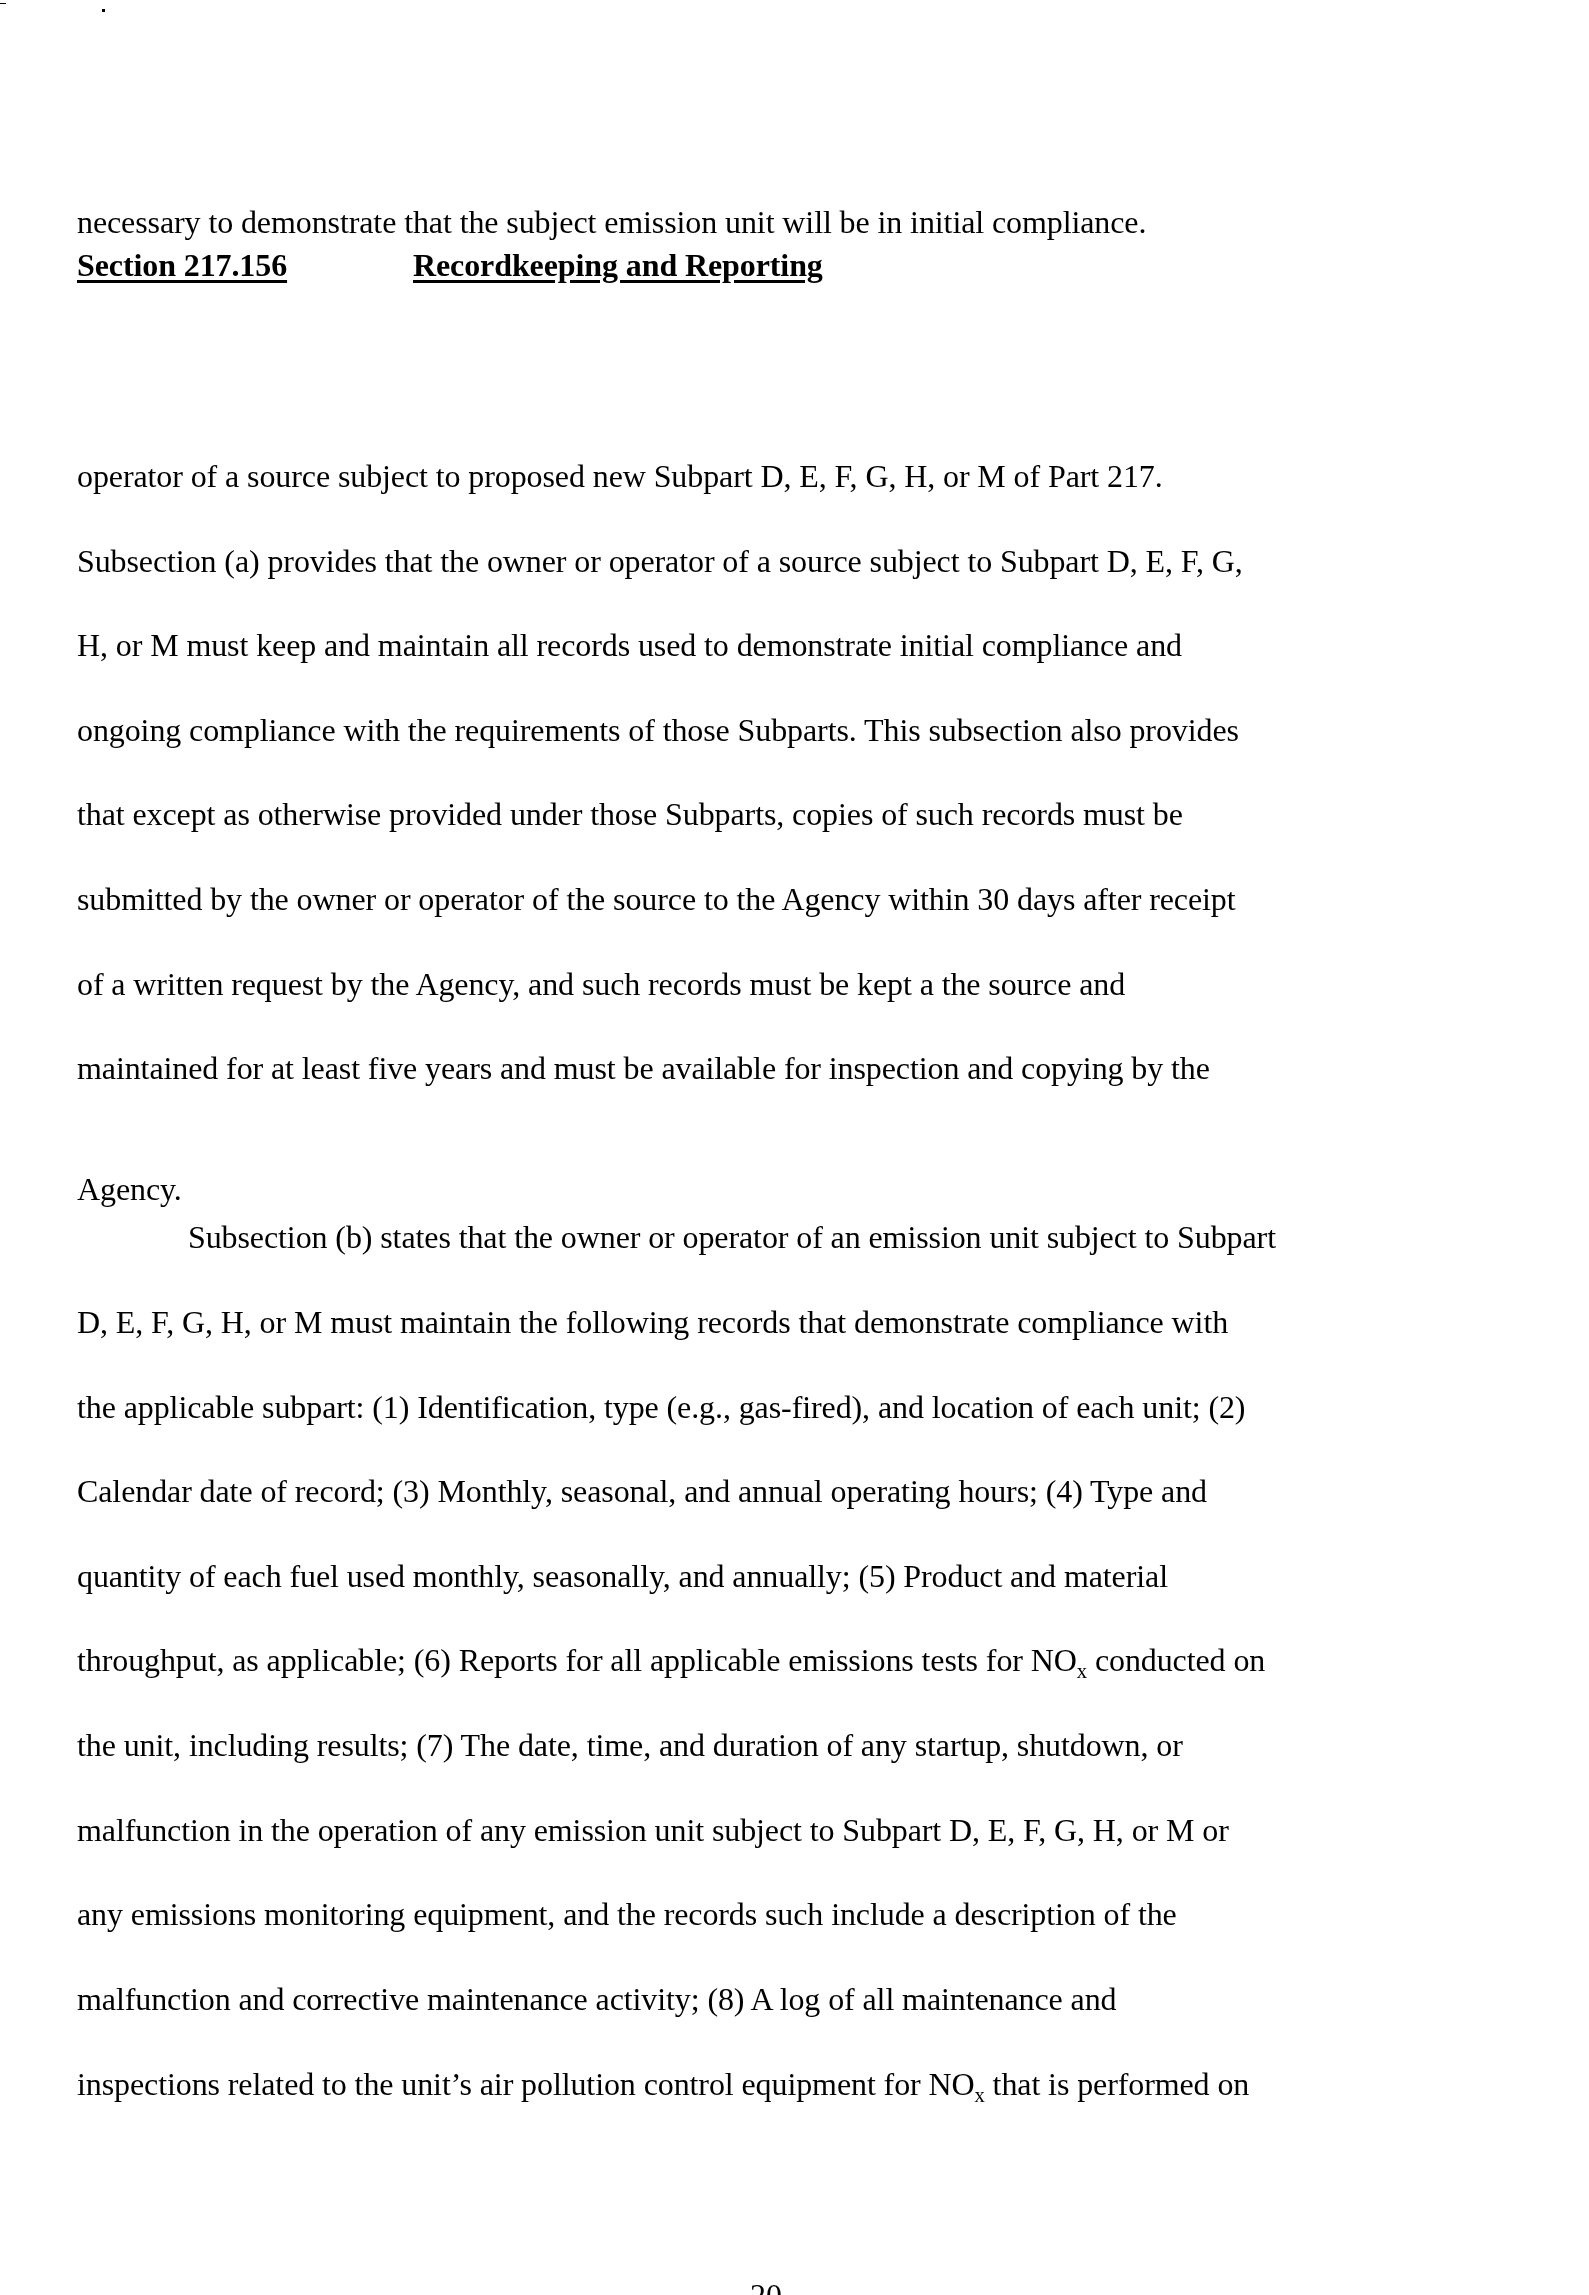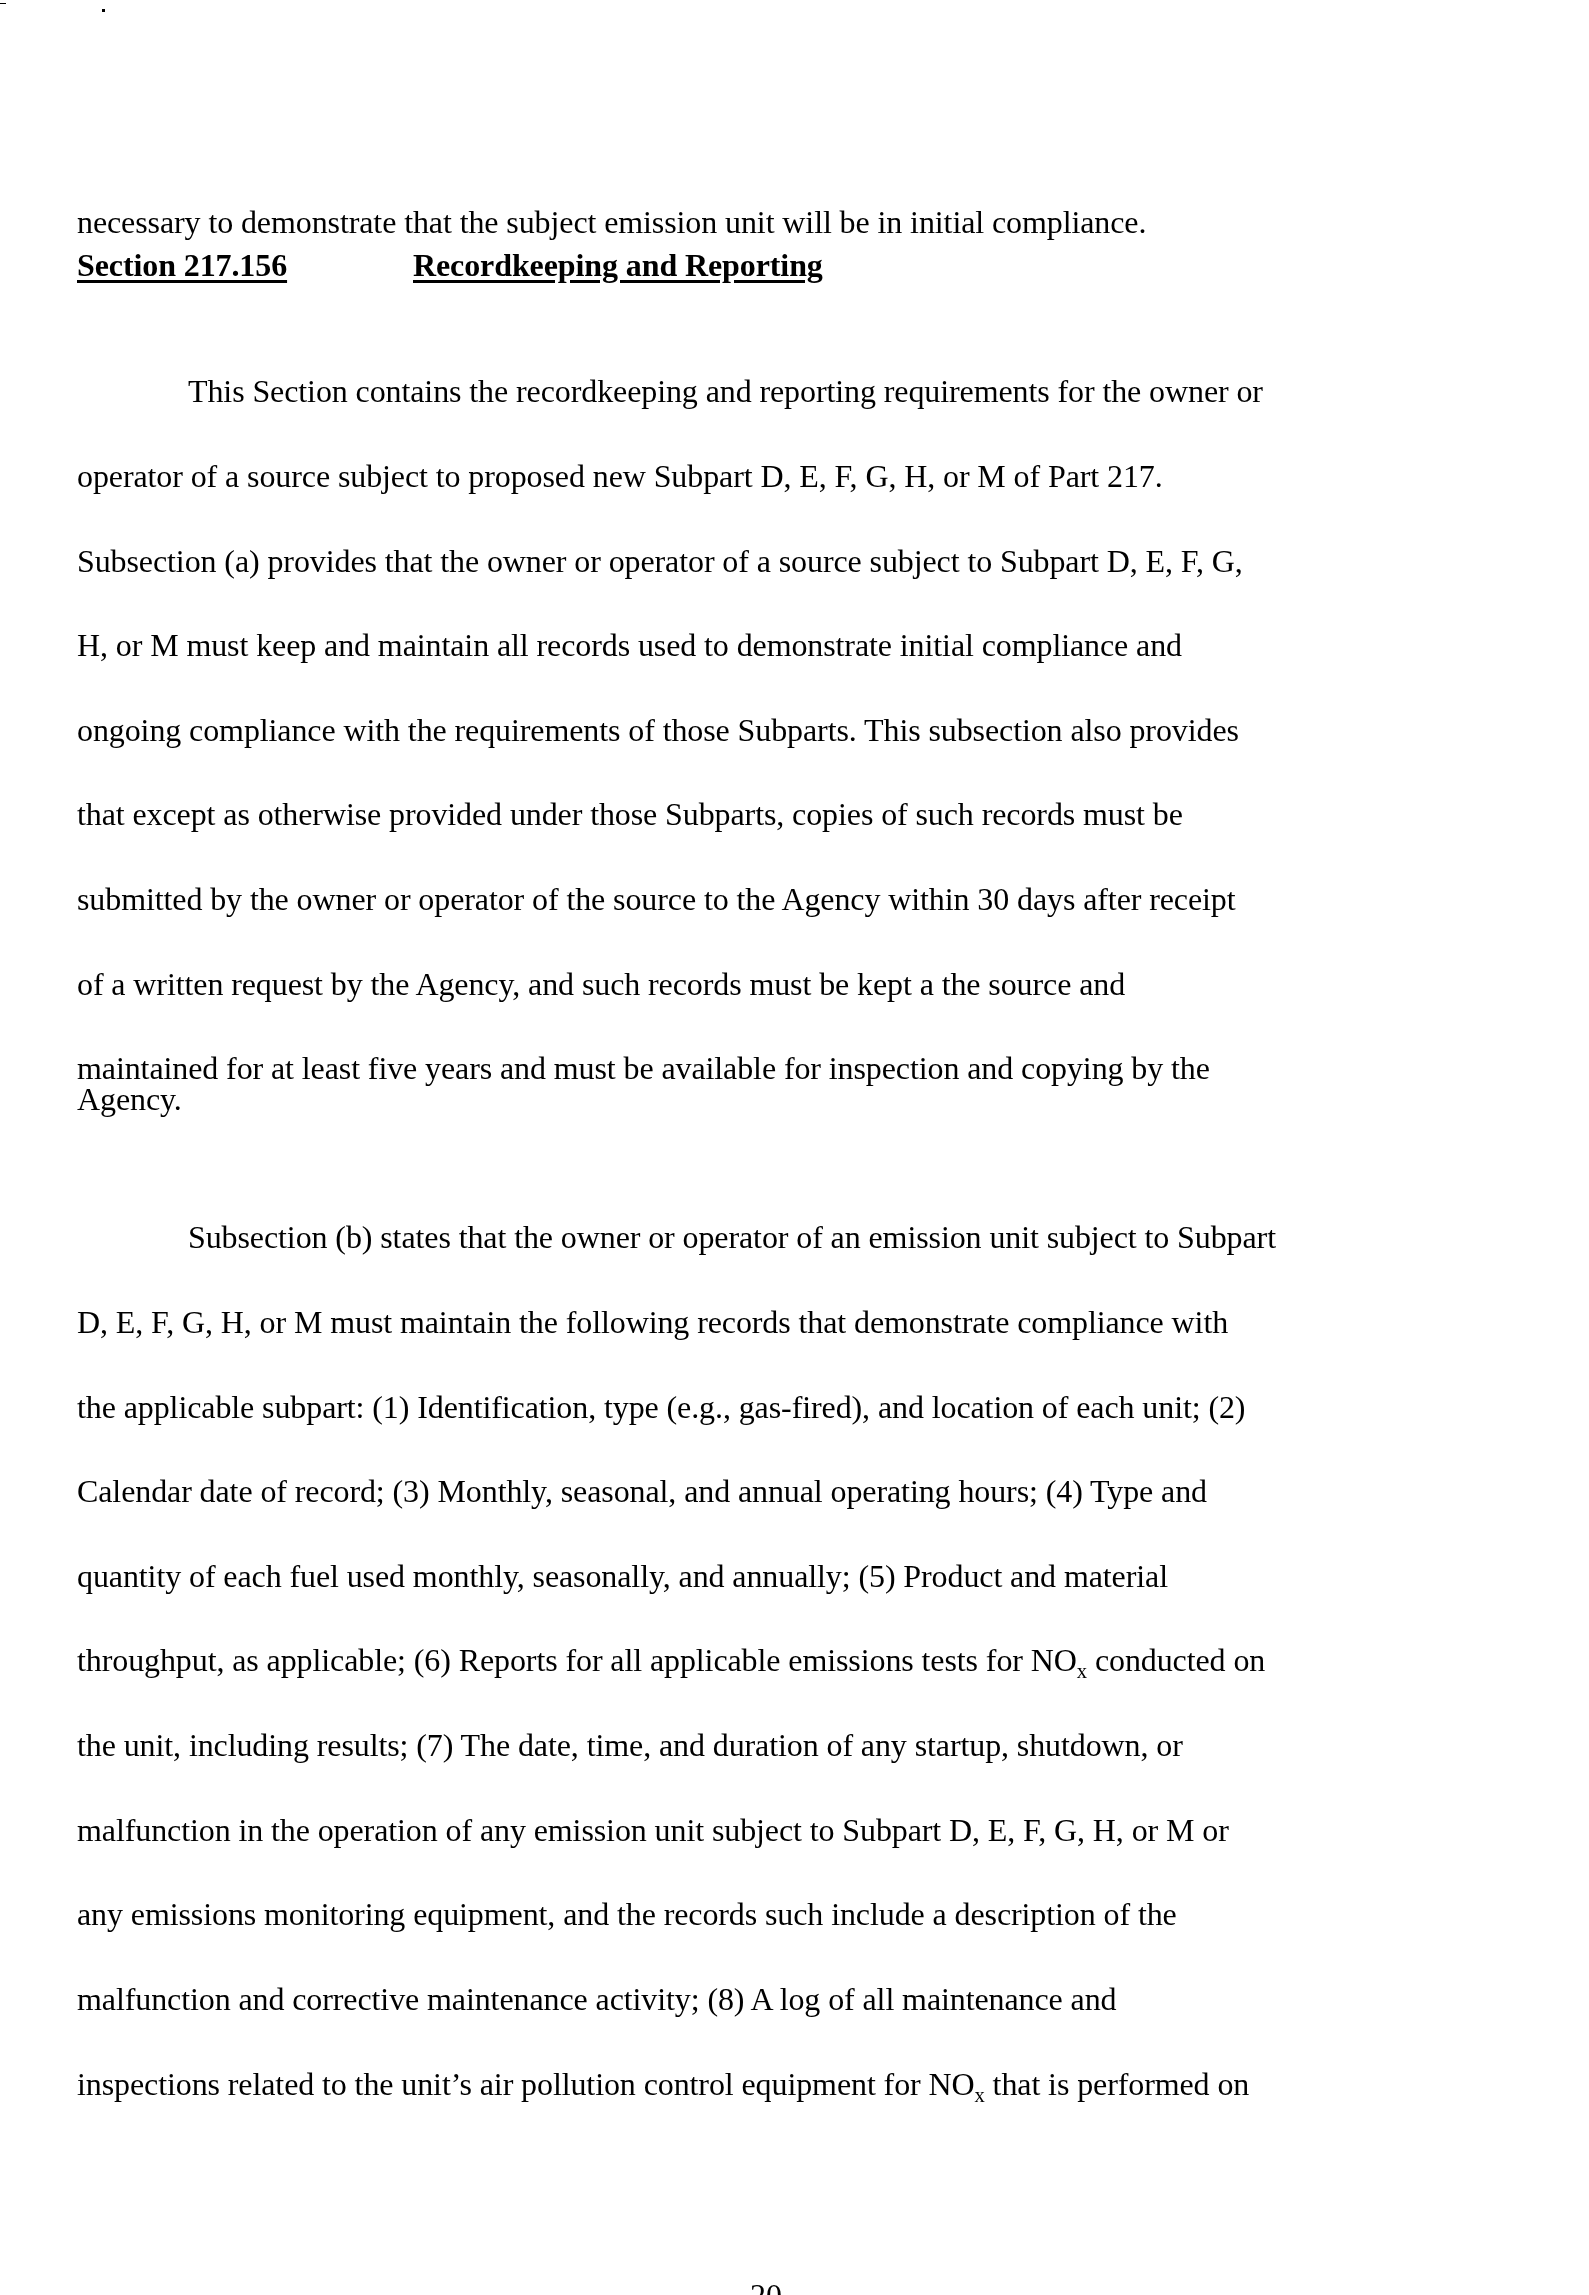--- a/index.html
+++ b/index.html
@@ -27,30 +27,29 @@
 
 <div class="page">
   <span class="mark" style="left:0;top:2.9px;width:5.9px;height:1.5px;"></span>
   <span class="mark" style="left:102px;top:8.8px;width:2.9px;height:2.9px;"></span>
 
   <div class="line" style="top:200px;">necessary to demonstrate that the subject emission unit will be in initial compliance.</div>
 
   <div class="line heading h-sec" style="top:243px;">Section 217.156</div>
   <div class="line heading h-title" style="top:243px;">Recordkeeping and Reporting</div>
 
-  <div class="line indent" style="top:369px;">This Section contains the recordkeeping and reporting requirements for the owner or</div>
   <div class="line" style="top:454px;text-align:center;">operator of a source subject to proposed new Subpart D, E, F, G, H, or M of Part 217.</div>
   <div class="line" style="top:539px;">Subsection (a) provides that the owner or operator of a source subject to Subpart D, E, F, G,</div>
   <div class="line" style="top:623px;">H, or M must keep and maintain all records used to demonstrate initial compliance and</div>
   <div class="line" style="top:708px;">ongoing compliance with the requirements of those Subparts.  This subsection also provides</div>
   <div class="line" style="top:792px;">that except as otherwise provided under those Subparts, copies of such records must be</div>
   <div class="line" style="top:877px;">submitted by the owner or operator of the source to the Agency within 30 days after receipt</div>
   <div class="line" style="top:962px;">of a written request by the Agency, and such records must be kept a the source and</div>
   <div class="line" style="top:1046px;">maintained for at least five years and must be available for inspection and copying by the</div>
-  <div class="line" style="top:1077px;">Agency.</div>
+  <div class="line" style="top:1167px;">Agency.</div>
 
   <div class="line indent" style="top:1215px;">Subsection (b) states that the owner or operator of an emission unit subject to Subpart</div>
   <div class="line" style="top:1300px;">D, E, F, G, H, or M must maintain the following records that demonstrate compliance with</div>
   <div class="line" style="top:1385px;">the applicable subpart:  (1) Identification, type (e.g., gas-fired), and location of each unit; (2)</div>
   <div class="line" style="top:1469px;">Calendar date of record; (3) Monthly, seasonal, and annual operating hours; (4) Type and</div>
   <div class="line" style="top:1554px;">quantity of each fuel used monthly, seasonally, and annually; (5) Product and material</div>
 
   <div class="line" style="top:1638px;">
     <span>throughput, as applicable; (6) Reports for all applicable emissions tests for NO</span><sub>x</sub><span> conducted on</span>
   </div>

